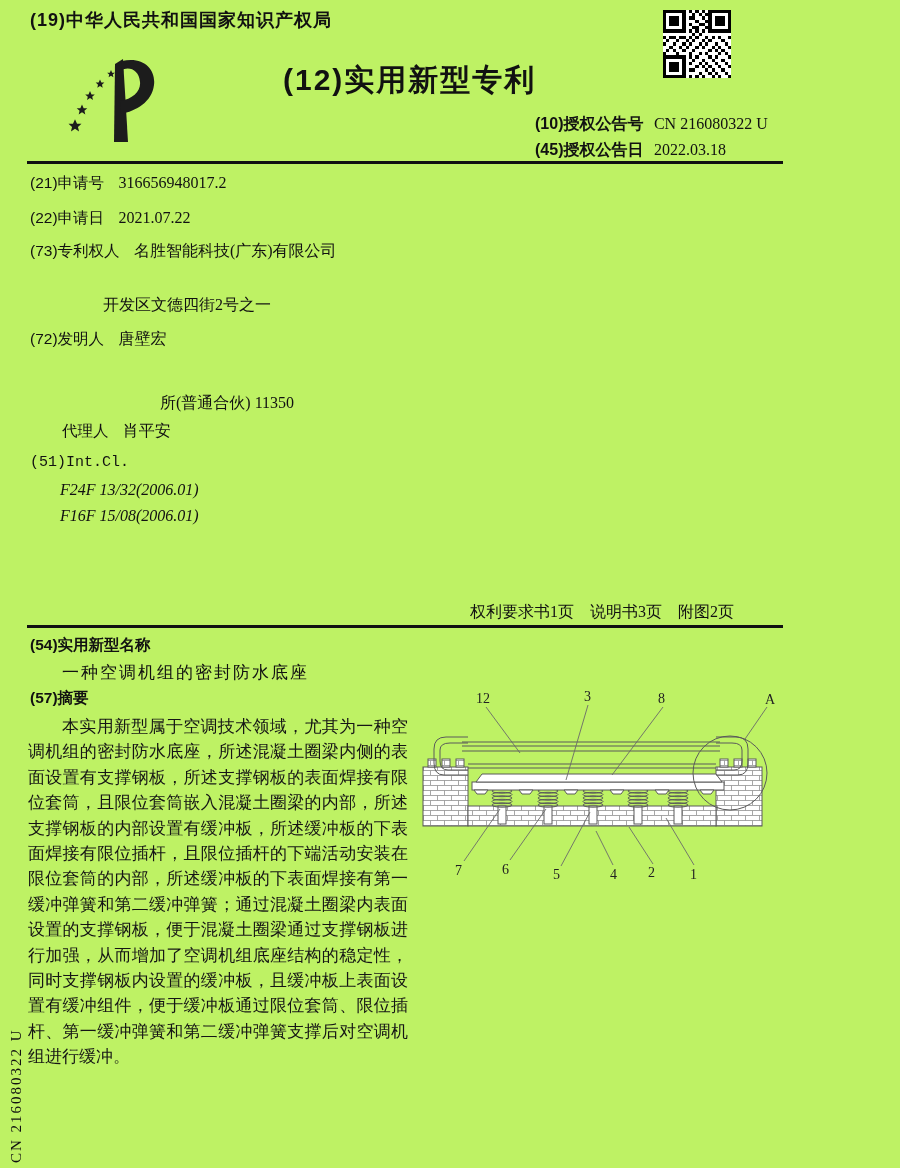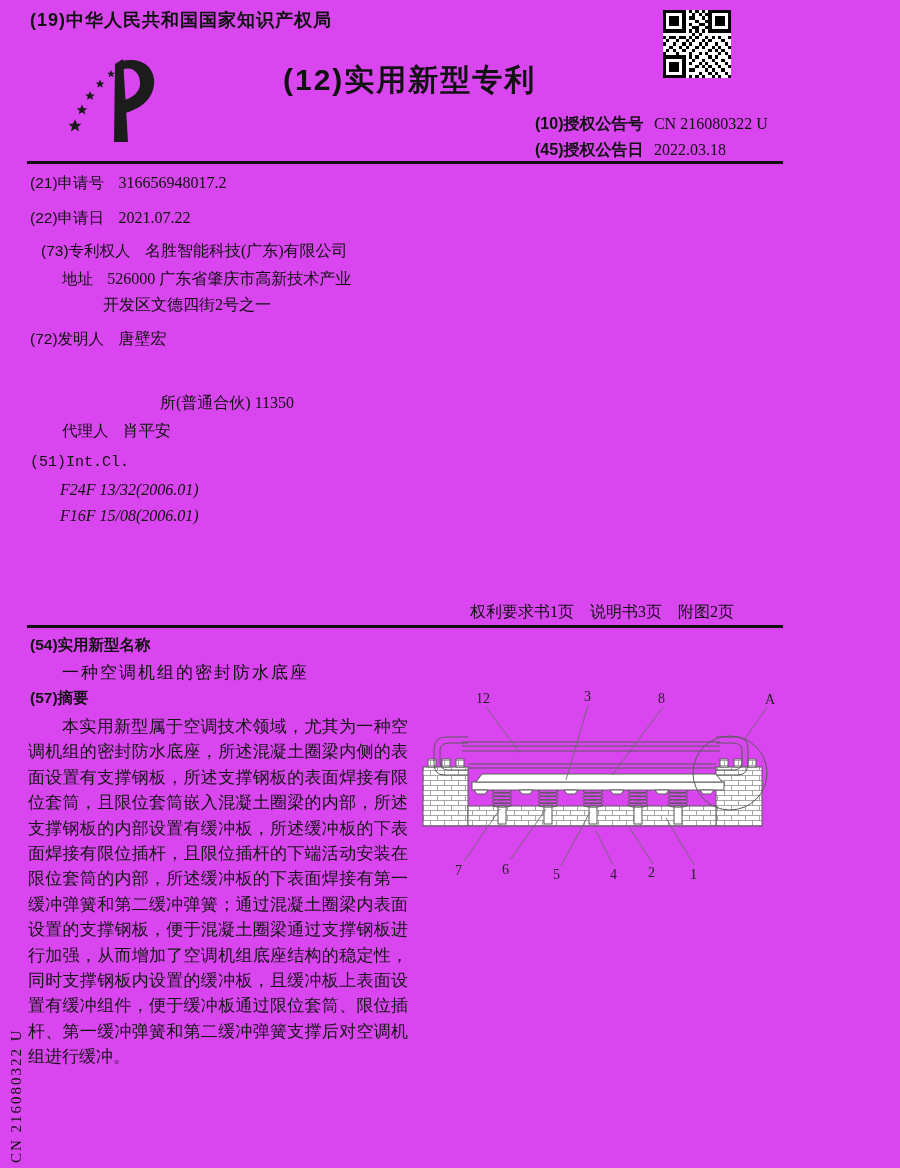--- a/index.html
+++ b/index.html
@@ -1,16 +1,16 @@
 <!DOCTYPE html>
 <html><head>
 <meta charset="utf-8">
 <style>
   html,body{margin:0;padding:0;background:#fff;}
-  .page{position:relative;width:900px;height:1168px;background:#d946ef;overflow:hidden;
+  .page{position:relative;width:900px;height:1168px;background:#bef264;overflow:hidden;
         font-family:"Liberation Sans",sans-serif;color:#111;}
   .abs{position:absolute;}
   .office-line{left:30px;top:8px;font-size:18px;font-weight:700;letter-spacing:1px;}
   .doc-type{left:283px;top:60px;font-size:30px;font-weight:700;letter-spacing:2px;}
   .pubrow{left:535px;font-size:16px;white-space:nowrap;}
   .pubrow .lbl{font-weight:700;font-size:16px;}
   .pubrow .val{font-family:"Liberation Serif","DejaVu Serif",serif;margin-left:6px;}
   .rule{left:27px;width:756px;height:2.5px;background:#111;}
   .brow{font-size:15.5px;white-space:nowrap;}
   .brow .lbl{font-weight:400;}
@@ -105,27 +105,23 @@
   <div class="abs rule" style="top:161px;"></div>
 
   <div class="abs brow" style="left:30px;top:173px;">
     <span class="lbl">(21)申请号</span>
     <span class="val">316656948017.2</span>
   </div>
   <div class="abs brow" style="left:30px;top:208px;">
     <span class="lbl">(22)申请日</span>
     <span class="val">2021.07.22</span>
   </div>
-  <div class="abs brow" style="left:30px;top:241px;margin-left:11px;">
+  <div class="abs brow" style="left:30px;top:241px;">
     <span class="lbl">(73)专利权人</span>
     <span class="val">名胜智能科技(广东)有限公司</span>
-  </div>
-  <div class="abs brow" style="left:62px;top:269px;">
-    <span class="lbl">地址</span>
-    <span class="val">526000 广东省肇庆市高新技术产业</span>
   </div>
   <div class="abs cont" style="left:103px;top:295px;">开发区文德四街2号之一</div>
   <div class="abs brow" style="left:30px;top:329px;">
     <span class="lbl">(72)发明人</span>
     <span class="val">唐壁宏</span>
   </div>
   <div class="abs cont" style="left:160px;top:393px;">所(普通合伙)  11350</div>
   <div class="abs brow" style="left:62px;top:421px;">
     <span class="lbl">代理人</span>
     <span class="val">肖平安</span>

